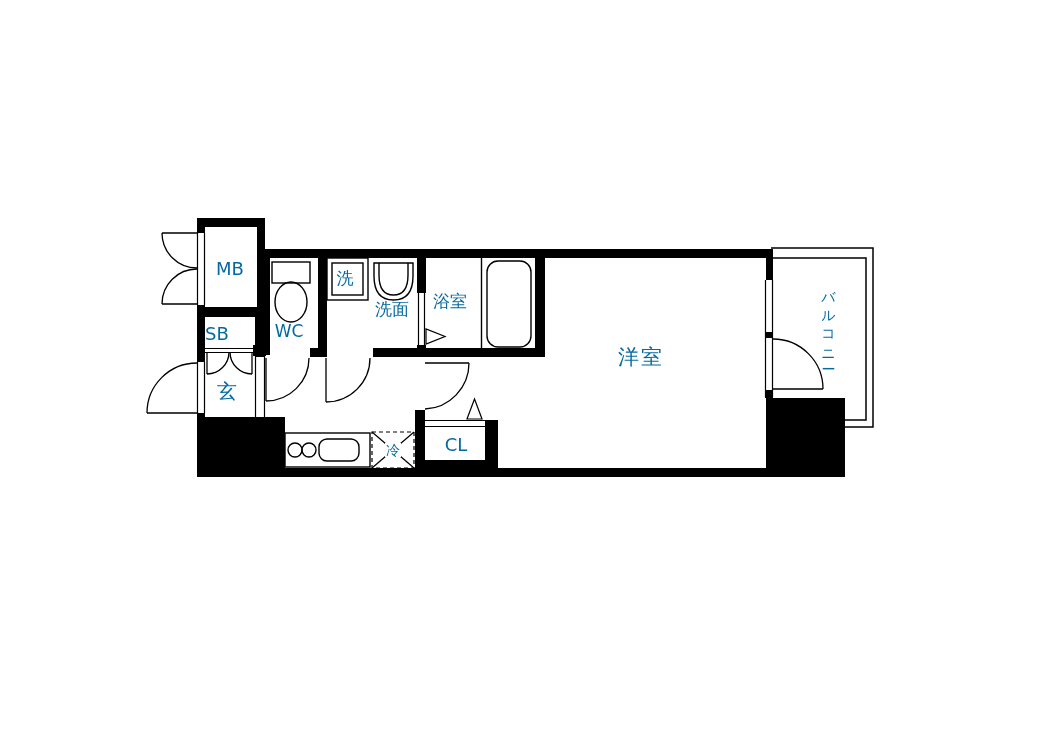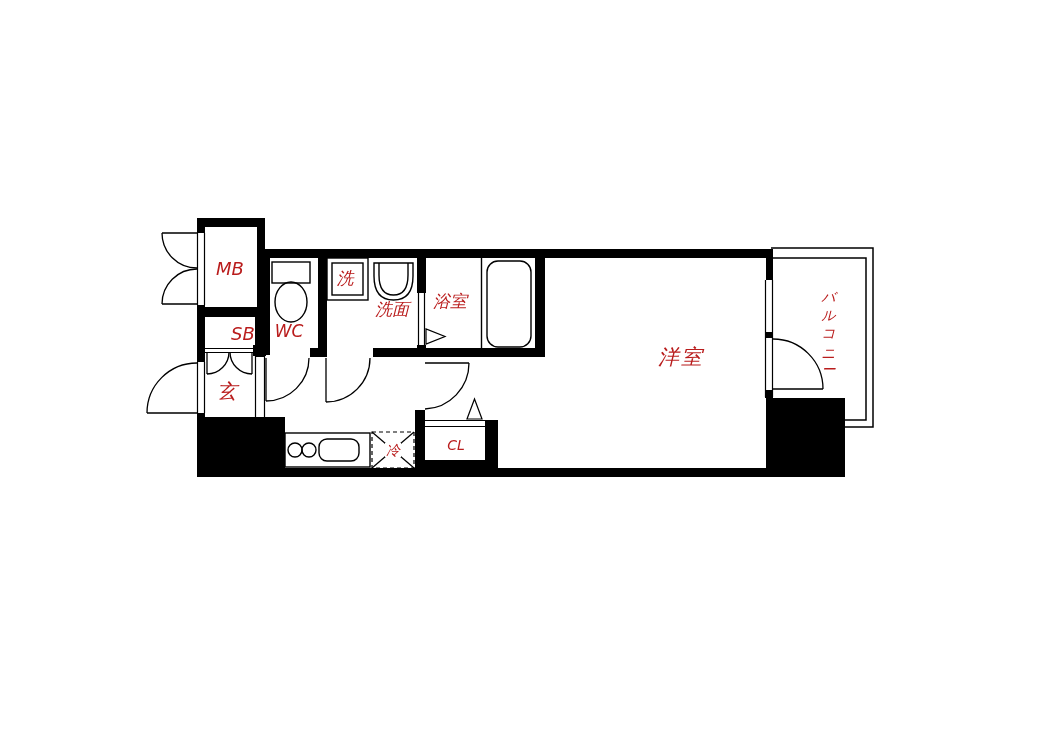--- a/index.html
+++ b/index.html
@@ -3,31 +3,31 @@
 <meta charset="utf-8">
 <style>
   html,body{margin:0;padding:0;background:#fff;}
   .canvas{
     position:relative;width:1040px;height:745px;background:#ffffff;overflow:hidden;
     font-family:"DejaVu Sans","Liberation Sans",sans-serif;color:#000;
   }
   .plan-svg{position:absolute;left:0;top:0;}
   .lbl{
     position:absolute;transform:translate(-50%,-50%);
-    white-space:nowrap;line-height:1;color:#b91c1c;z-index:5;font-style:italic;
+    white-space:nowrap;line-height:1;color:#0369a1;z-index:5;
   }
   .lbl-mb{left:230px;top:269px;font-size:18px;}
-  .lbl-sb{left:243px;top:334px;font-size:18px;}
+  .lbl-sb{left:217px;top:334px;font-size:18px;}
   .lbl-genkan{left:227px;top:391px;font-size:20px;}
   .lbl-wc{left:289px;top:331px;font-size:17px;}
   .lbl-washer{left:345px;top:278px;font-size:17px;}
   .lbl-washroom{left:392px;top:309px;font-size:17px;text-align:center;}
   .lbl-bath{left:450px;top:301px;font-size:17px;}
-  .lbl-western{left:641px;top:357px;font-size:21px;letter-spacing:2px;margin-left:40px;}
-  .lbl-cl{left:456px;top:445px;font-size:14px;text-align:right;}
+  .lbl-western{left:641px;top:357px;font-size:21px;letter-spacing:2px;}
+  .lbl-cl{left:456px;top:445px;font-size:18px;text-align:right;}
   .lbl-fridge{left:393px;top:450px;font-size:14px;background:#ffffff;padding:0 1px;}
   .lbl-balcony{
     left:829px;top:323px;font-size:14px;letter-spacing:4px;
     writing-mode:vertical-rl;text-orientation:upright;
   }
 </style>
 </head>
 <body>
 
 <div class="canvas">

